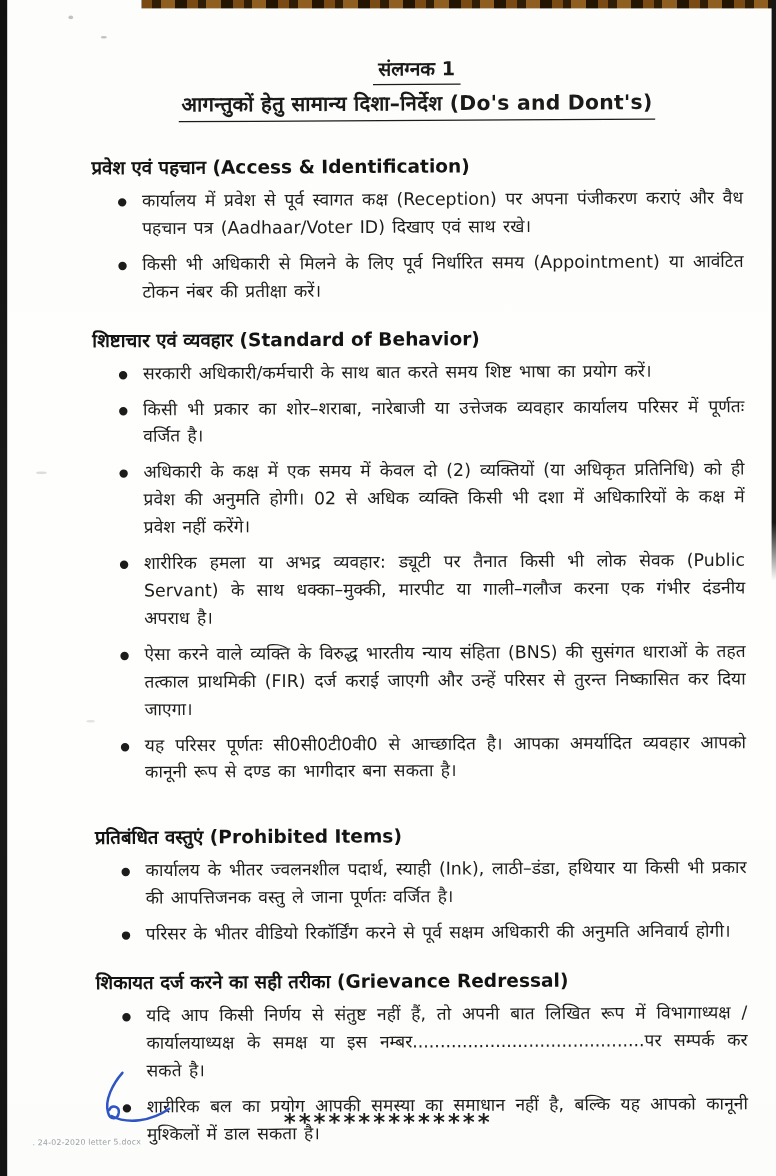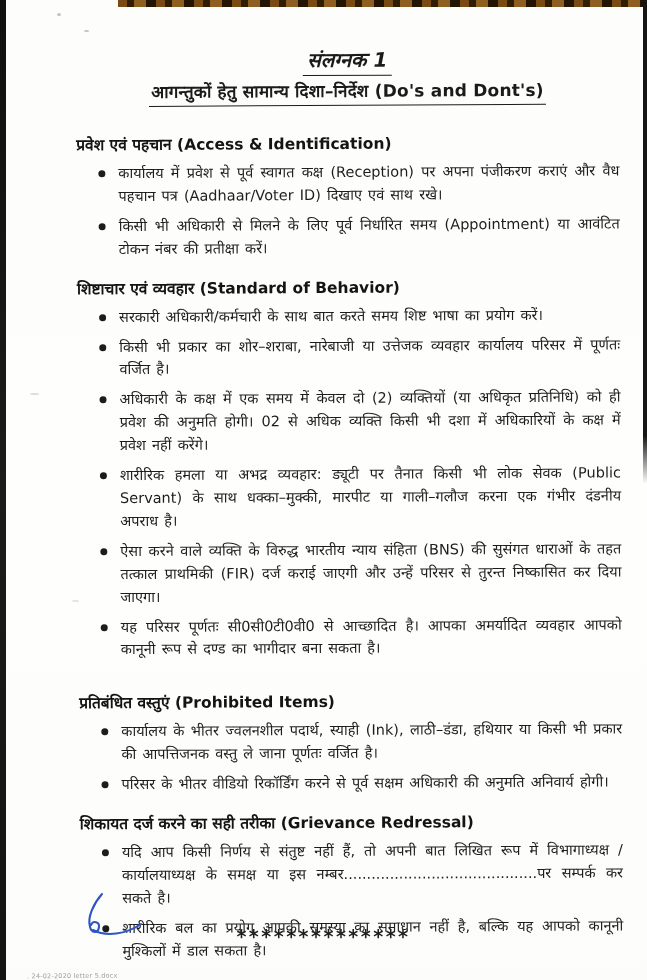--- a/index.html
+++ b/index.html
@@ -35,24 +35,23 @@
   .speck.s4 { left: 72px; top: 600px; width: 7px; height: 2px; opacity: .25; }
 
   .content {
     position: absolute; top: 0; left: 0; right: 0;
     padding: 46px 26px 0 78px;
     transform: rotate(-0.3deg);
   }
   .title-block { text-align: center; margin-bottom: 26px; }
   .attachment-label {
     display: inline-block;
-    font-size: 20px; font-weight: bold;
+    font-size: 16px; font-weight: bold;
     border-bottom: 1.6px solid #1b1b1b;
     padding: 0 4px 2px 4px;
-    font-style: italic;
   }
   .doc-title {
     display: inline-block;
     margin-top: 3px;
     font-size: 17px; font-weight: bold;
     border-bottom: 1.6px solid #1b1b1b;
     padding: 0 2px 3px 2px;
     letter-spacing: 0.2px;
   }
   .section { margin-bottom: 16px; }
@@ -76,21 +75,21 @@
     word-spacing: 1.5px;
   }
   .signature { position: absolute; left: 82px; top: 891px; }
   .asterisks {
     position: absolute; left: 0; right: 0; top: 925px;
     text-align: center;
     font-size: 19px; font-weight: bold; letter-spacing: 2.5px;
     color: #1f1f1f;
   }
   .footer-note {
-    position: absolute; left: 27px; bottom: 0;
+    position: absolute; left: 27px; bottom: 24px;
     font-size: 6.5px; color: #9aa0a8;
     transform: rotate(-0.5deg);
     letter-spacing: 0.2px;
   }
 </style>
 </head>
 <body>
 
 <div class="paper"></div>
 <div class="edge-top"></div>

